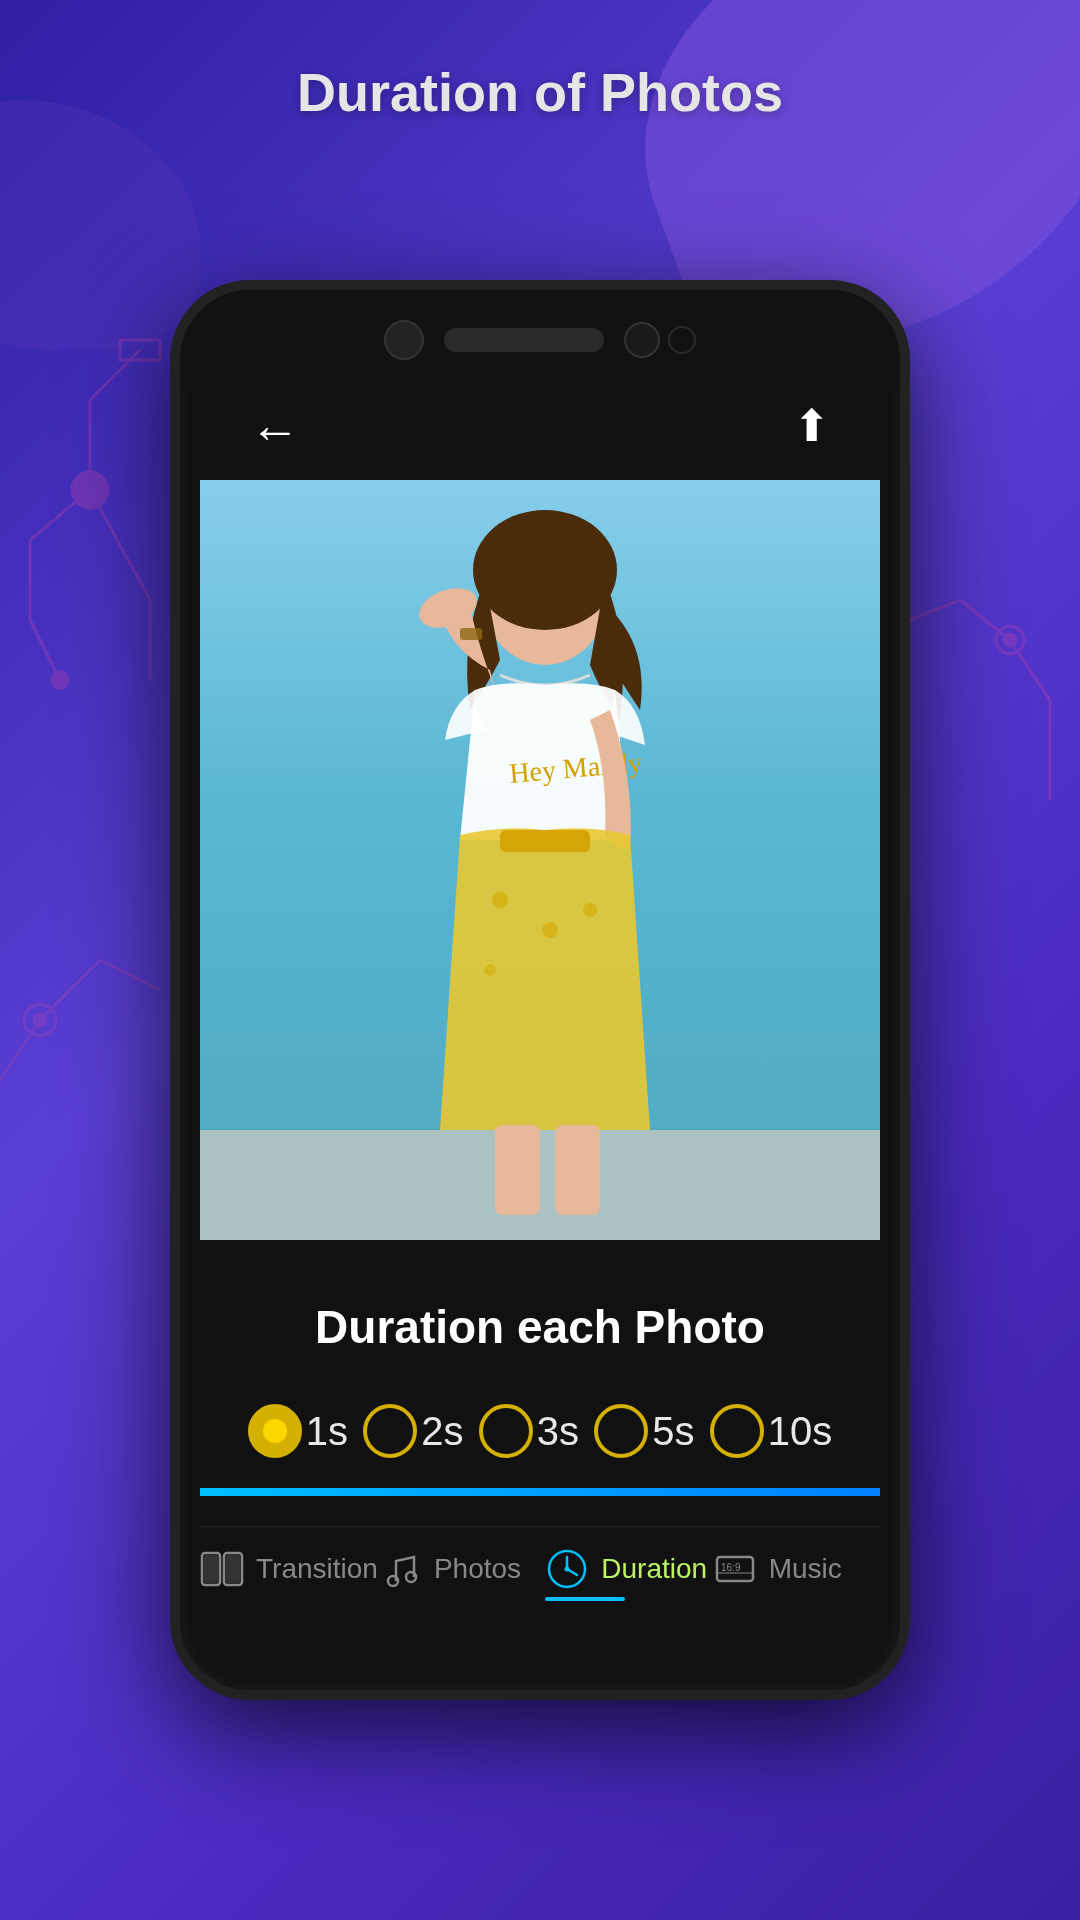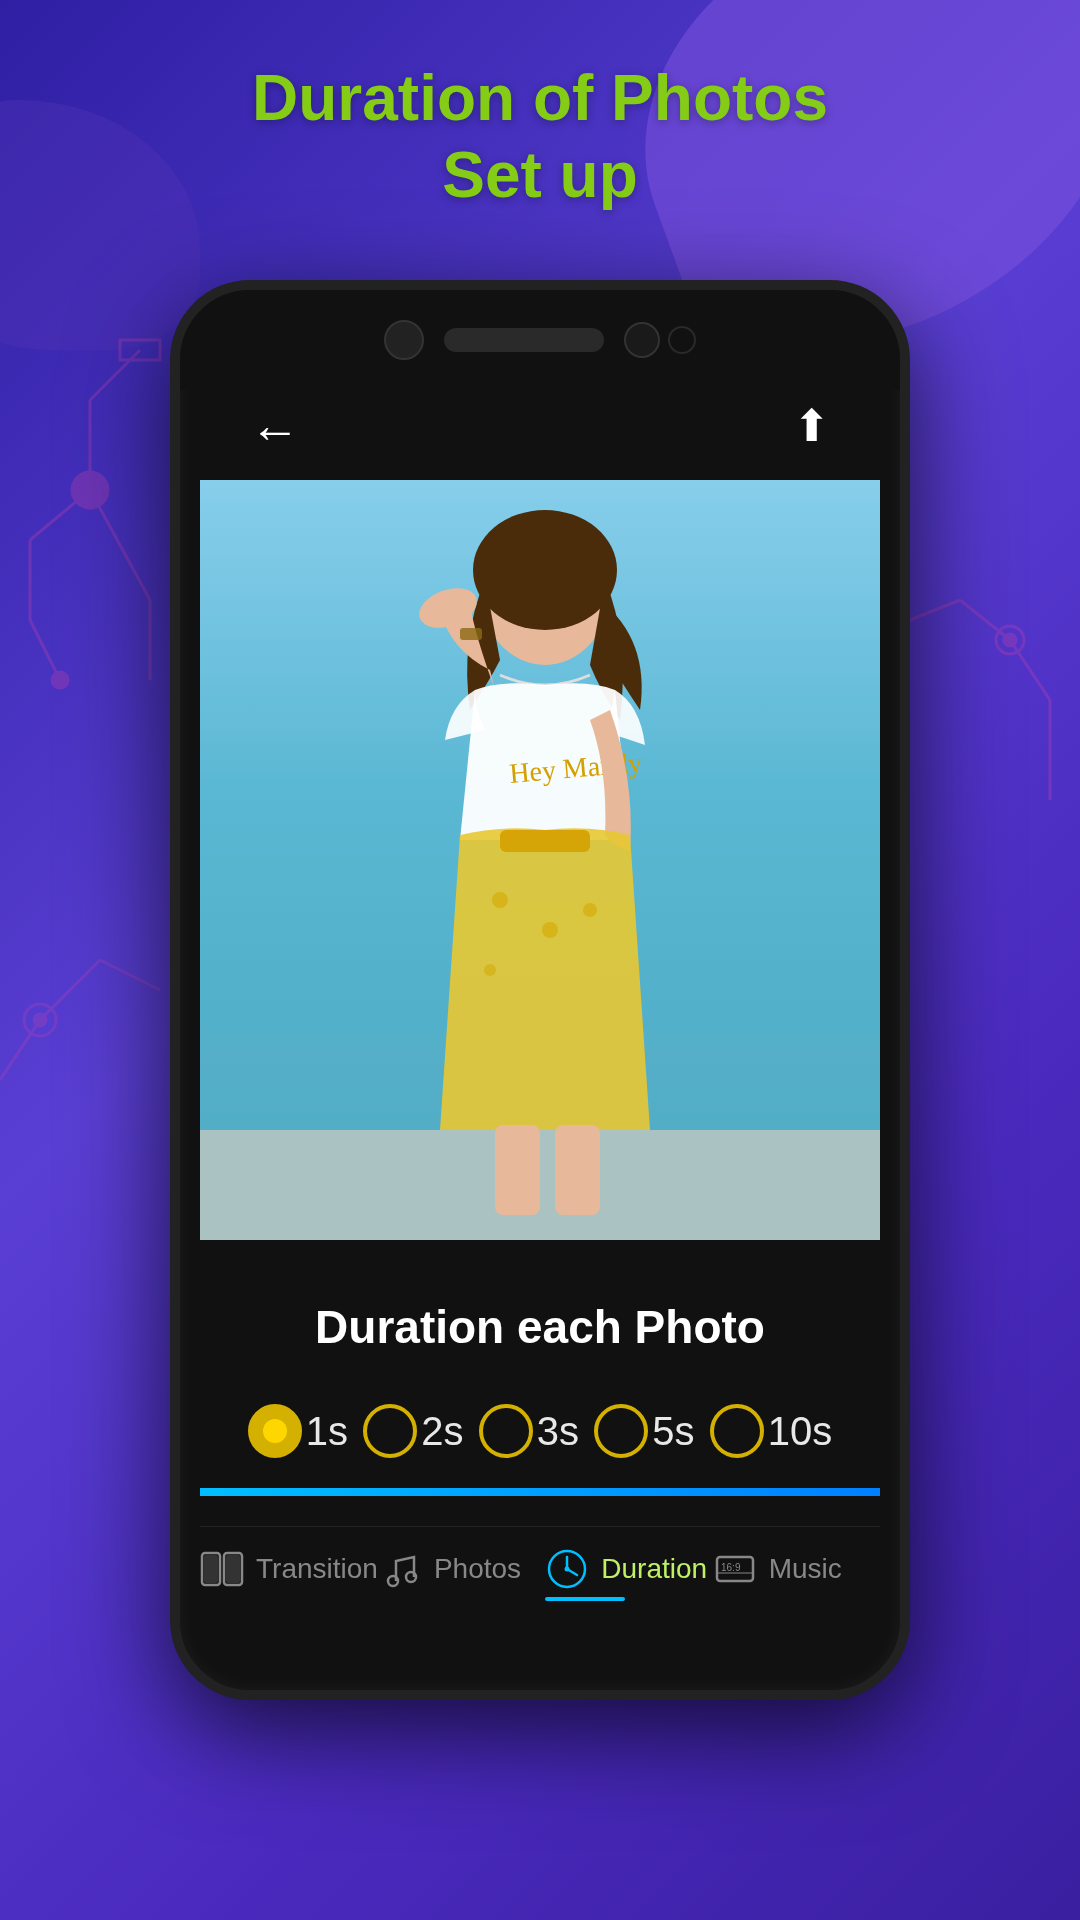--- a/index.html
+++ b/index.html
@@ -55,22 +55,22 @@
     .page-title-area {
       position: absolute;
       top: 60px;
       left: 0;
       right: 0;
       text-align: center;
       z-index: 10;
     }
 
     .page-title {
-      color: #84cc16;
-      font-size: 64px;
+      color: #e5e5e5;
+      font-size: 54px;
       font-weight: bold;
       line-height: 1.2;
       text-shadow: 0 2px 10px rgba(0,0,0,0.3);
     }
 
     
     .phone-container {
       position: absolute;
       top: 280px;
       left: 50%;
@@ -313,21 +313,20 @@
       <line x1="40" y1="1020" x2="100" y2="960"></line>
       <line x1="100" y1="960" x2="160" y2="990"></line>
       <line x1="40" y1="1020" x2="0" y2="1080"></line>
     </g>
   </svg>
 </div>
 
 <div class="page-title-area">
   <div class="page-title">
     <span>Duration of Photos</span><br>
-    <span>Set up</span>
   </div>
 </div>
 
 <div class="phone-container">
 
   <div class="phone-top-bar">
     <div class="phone-camera-left"></div>
     <div class="phone-speaker"></div>
     <div class="phone-camera-right"></div>
     <div class="phone-camera-extra"></div>

